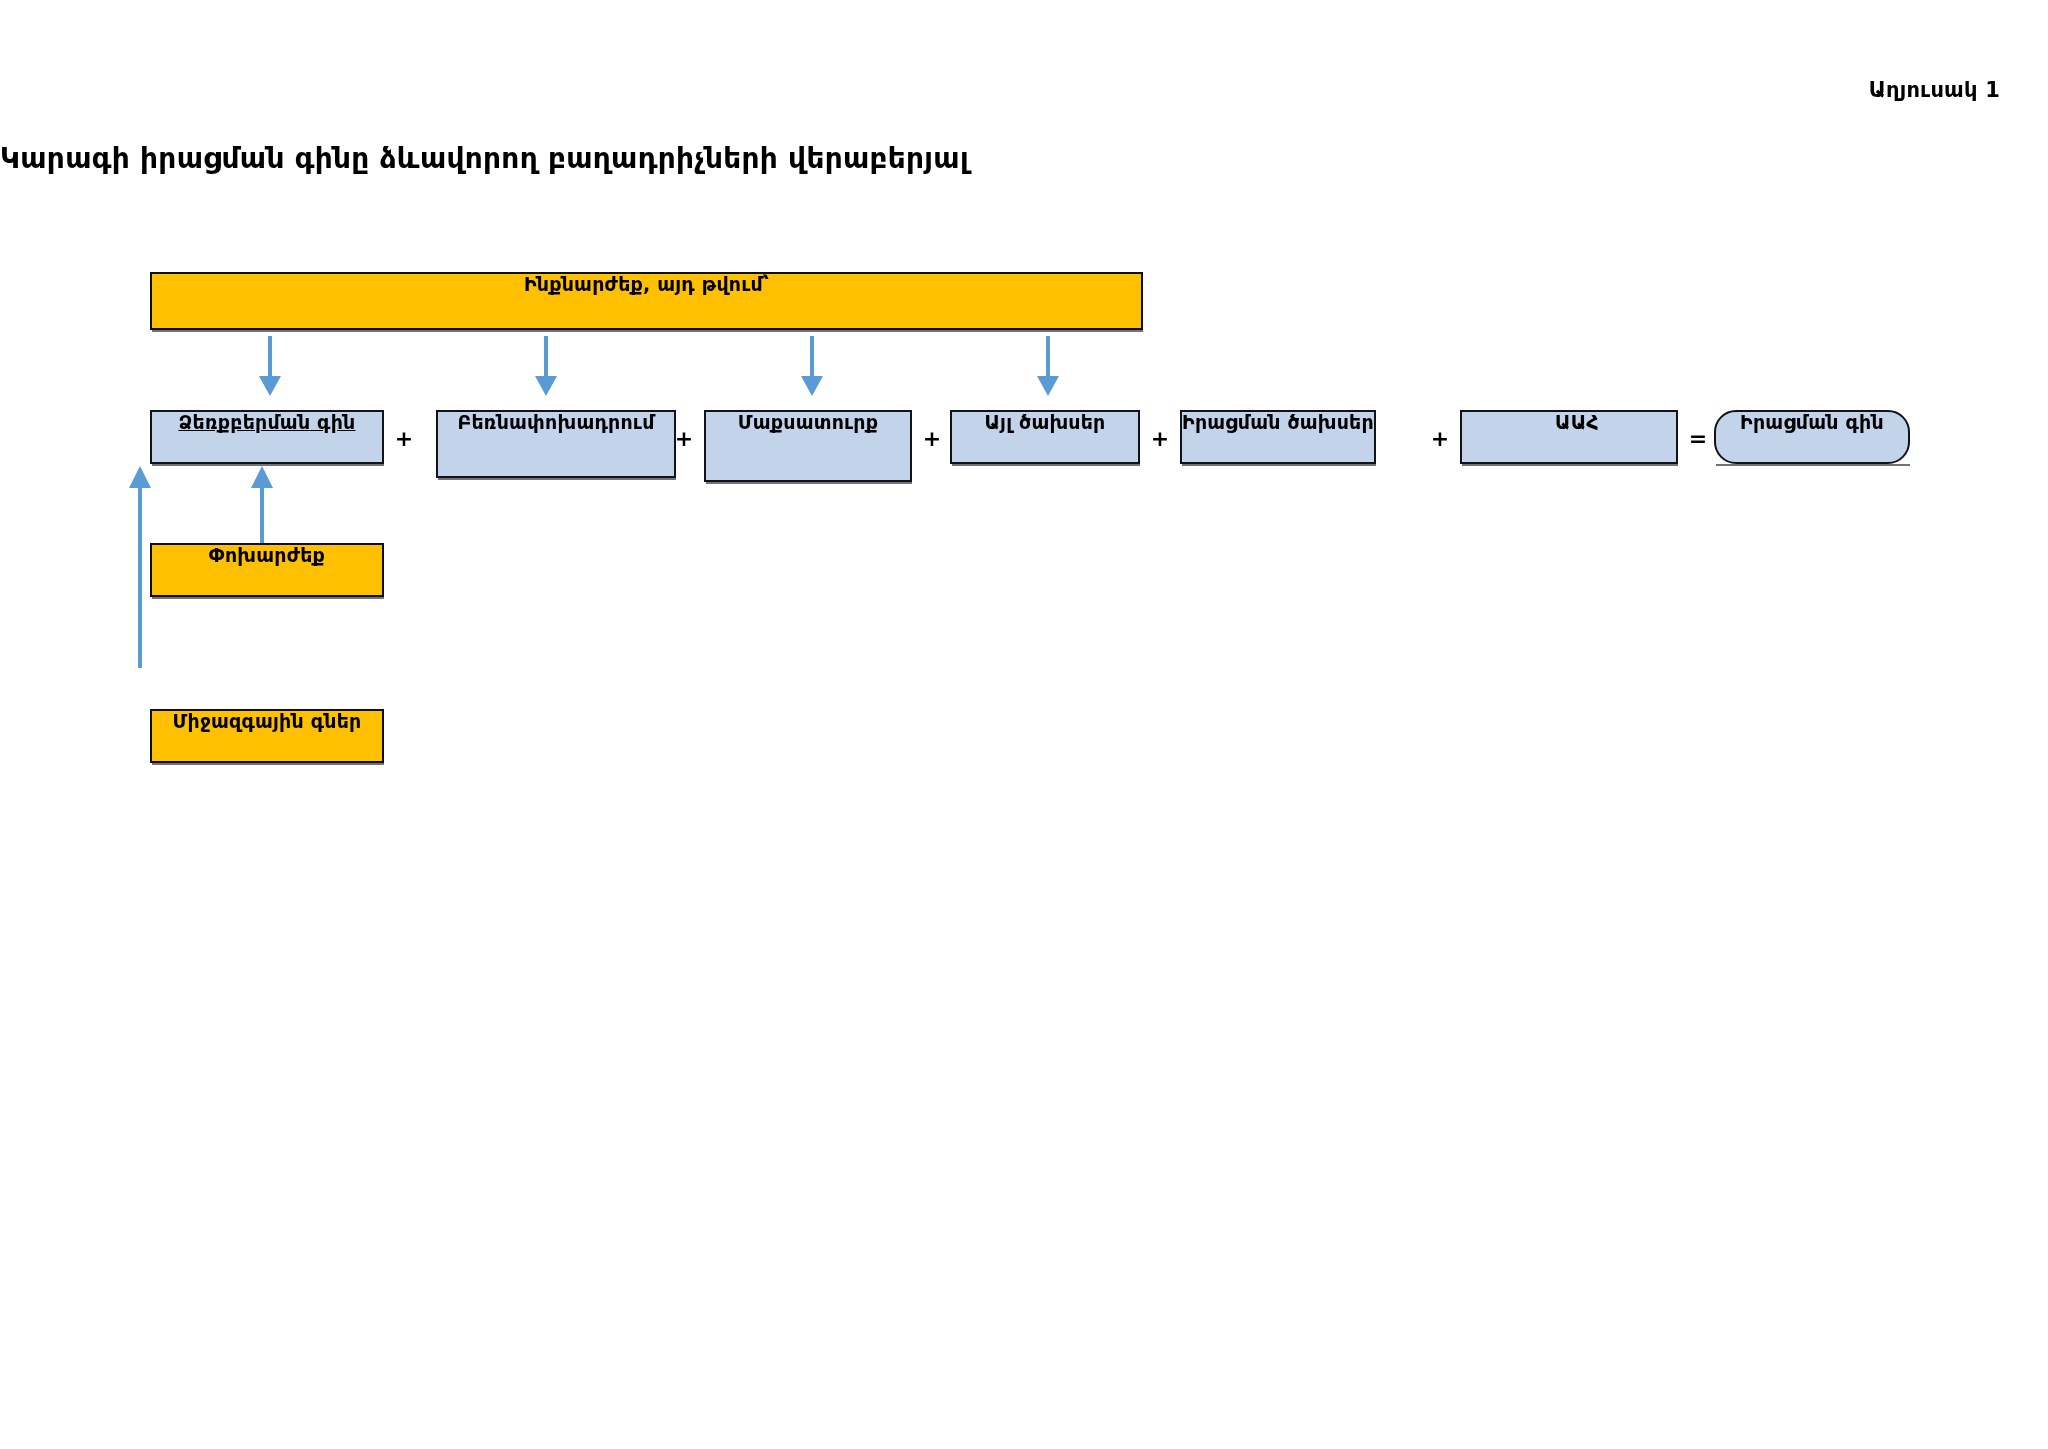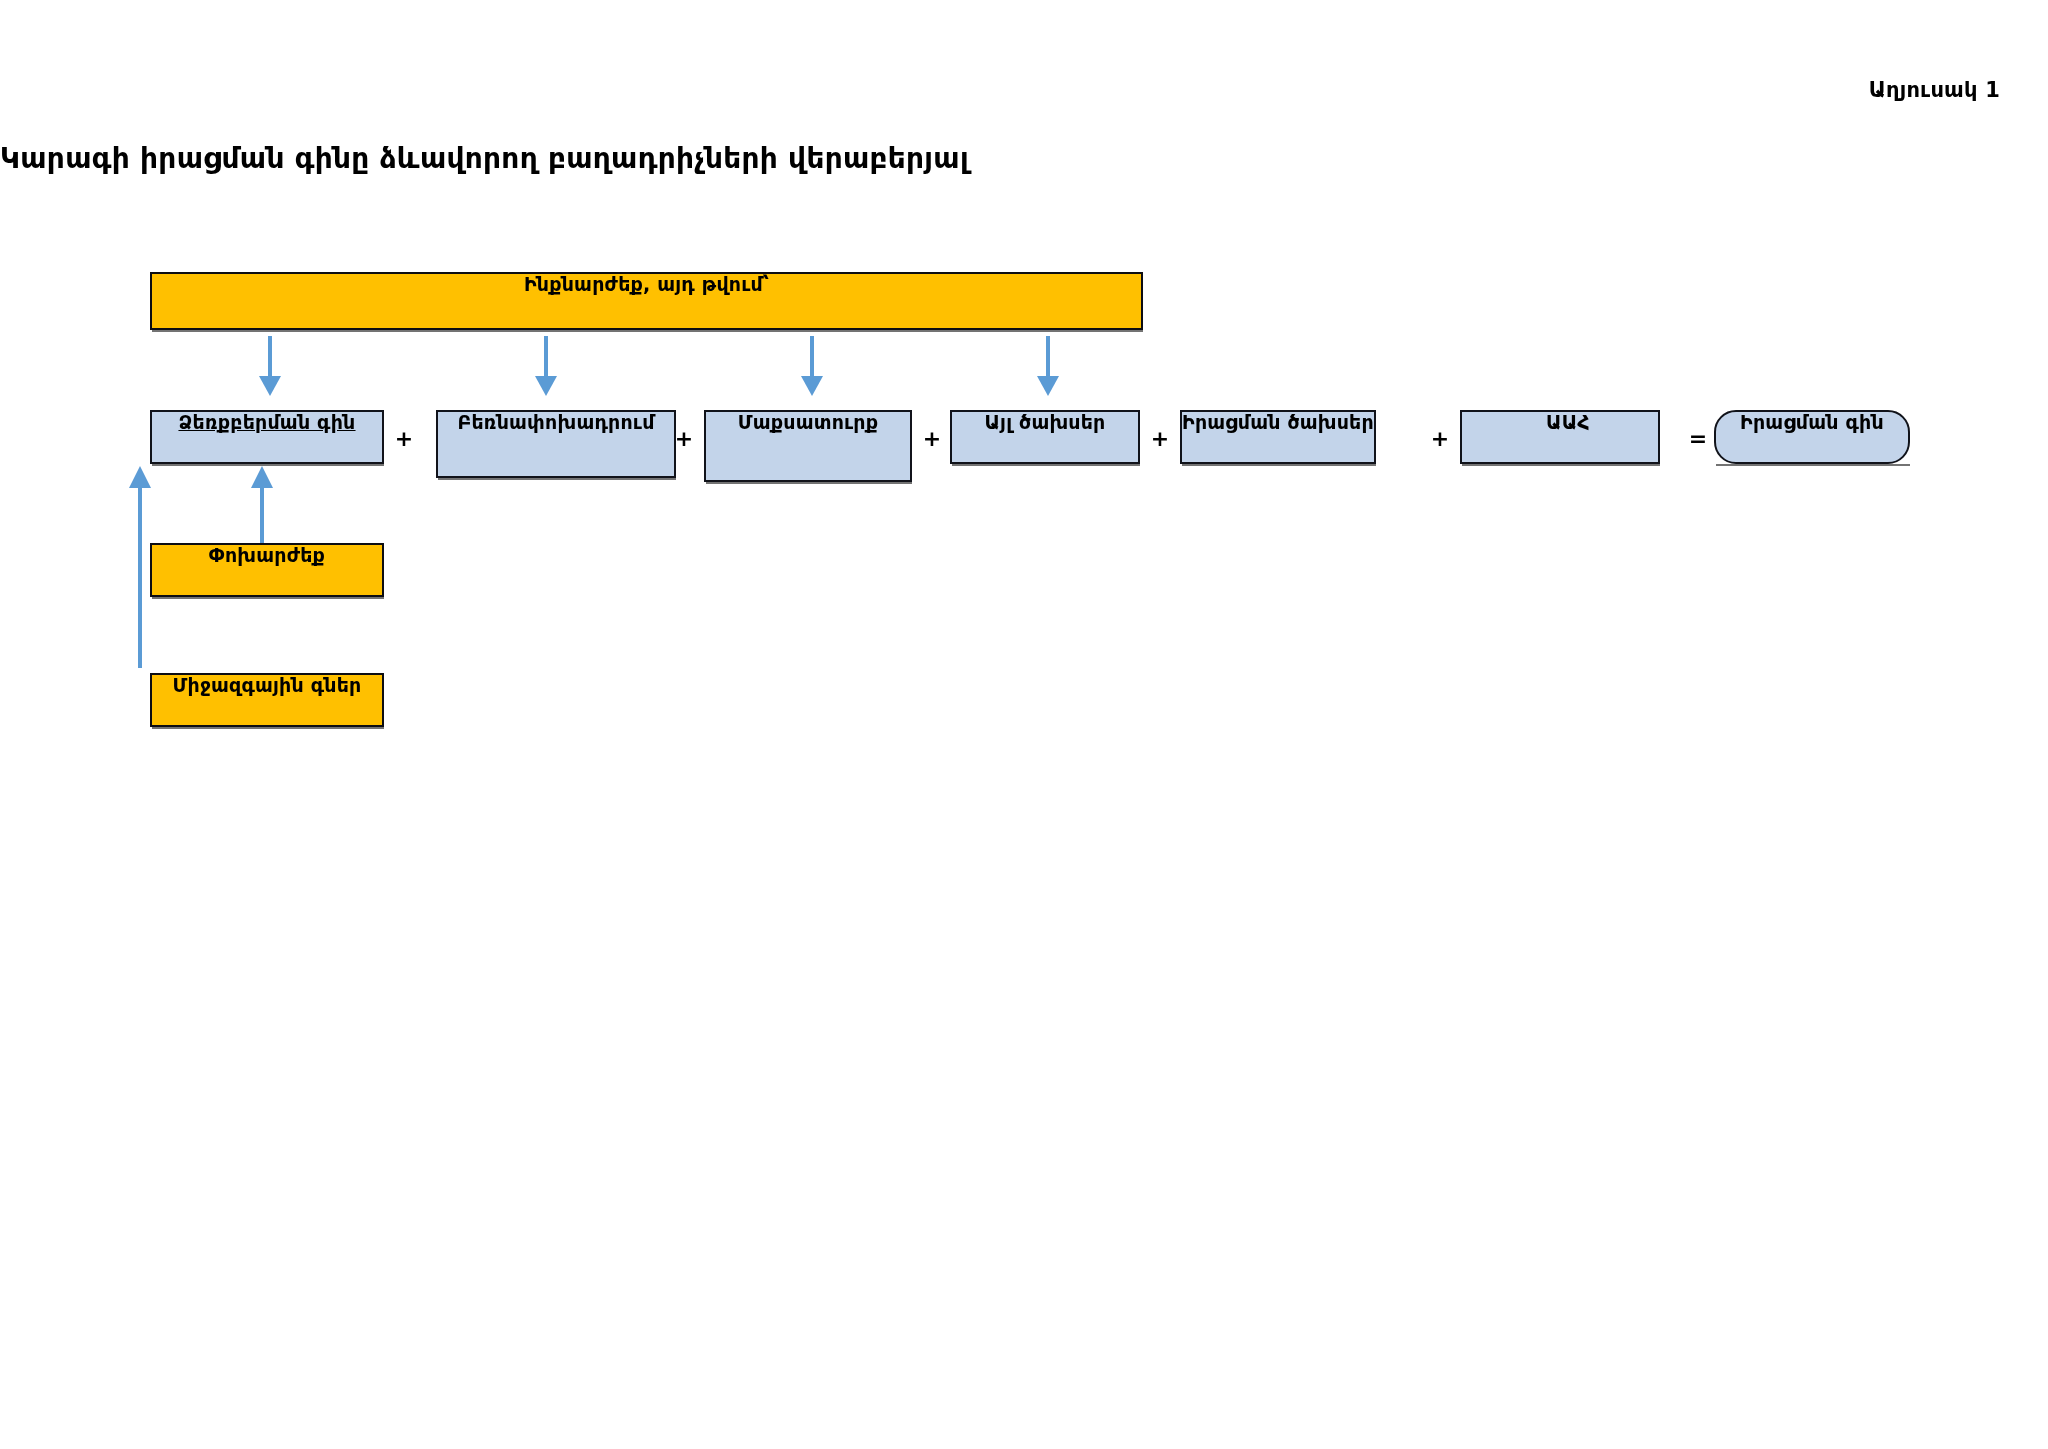--- a/index.html
+++ b/index.html
@@ -142,21 +142,21 @@
 </div>
 
 <div class="op" style="left:1148px; top:410px;">+</div>
 
 <div class="box blue" style="left:1180px; top:410px; width:196px; height:54px;">
   <span>Իրացման ծախսեր</span>
 </div>
 
 <div class="op" style="left:1428px; top:410px;">+</div>
 
-<div class="box blue" style="left:1460px; top:410px; width:200px; height:54px;padding-left:16px;">
+<div class="box blue" style="left:1460px; top:410px; width:218px; height:54px;padding-left:16px;">
   <span>ԱԱՀ</span>
 </div>
 
 <div class="op" style="left:1686px; top:410px;">=</div>
 
 <div class="box blue" style="left:1714px; top:410px; width:196px; height:54px;border-radius:22px;">
   <span>Իրացման գին</span>
 </div>
 
 <svg class="arrow-svg" style="left:126px; top:464px;" width="30" height="204">
@@ -166,15 +166,15 @@
 
 <svg class="arrow-svg" style="left:248px; top:464px;" width="30" height="80">
   <line x1="14" y1="80" x2="14" y2="20" stroke="#5B9BD5" stroke-width="4"></line>
   <polygon points="14,2 3,24 25,24" fill="#5B9BD5"></polygon>
 </svg>
 
 <div class="box orange" style="left:150px; top:543px; width:234px; height:54px;">
   <span>Փոխարժեք</span>
 </div>
 
-<div class="box orange" style="left:150px; top:673px; width:234px; height:54px;">
+<div class="box orange" style="left:150px; top:709px; width:234px; height:54px;">
   <span>Միջազգային գներ</span>
 </div>
 
 </body></html>

